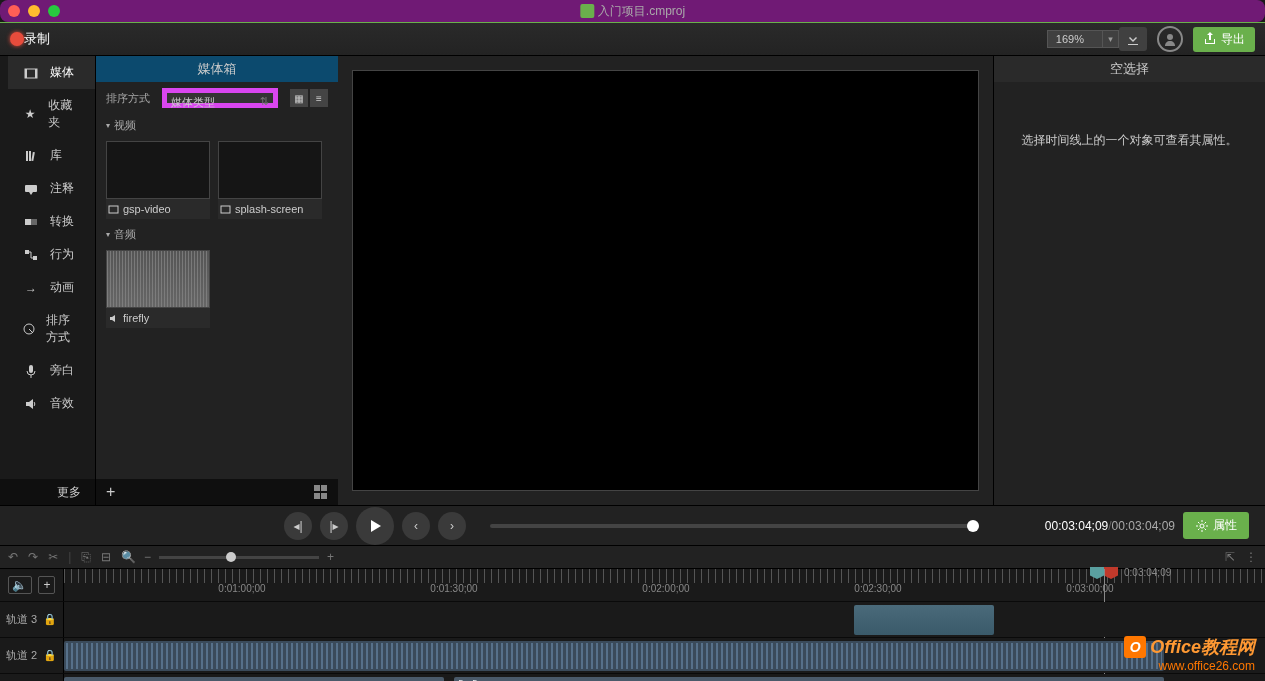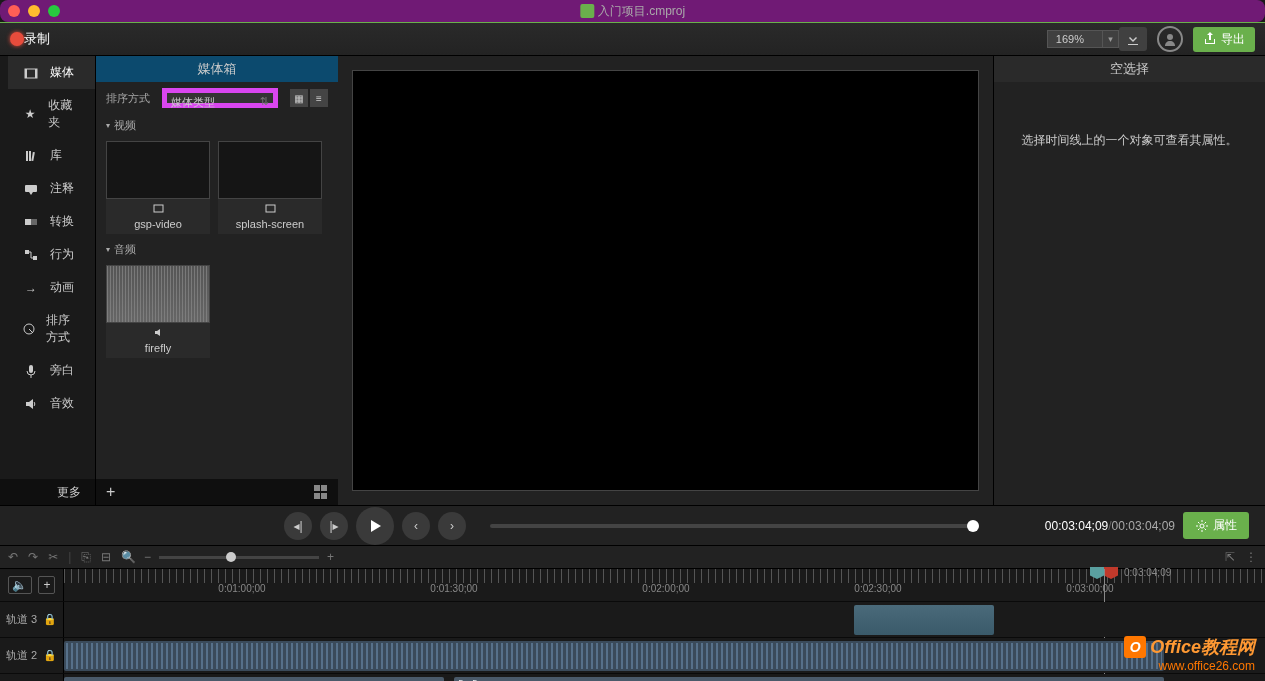--- a/index.html
+++ b/index.html
@@ -46,21 +46,21 @@
     .mb-select { flex: 1; background: #333; border: 5px solid #d946ef; padding: 2px 4px; color: #ccc; font-size: 11px; height:20px; }
     .mb-viewbtns { display:flex; gap:2px; }
     .mb-vb { width:18px; height:18px; background:#444; display:flex; align-items:center; justify-content:center; font-size:10px; color:#ccc; }
     .mb-section { padding: 4px 10px; font-size: 11px; color: #aaa; display:flex; align-items:center; gap:4px; }
     .mb-items { display: flex; gap: 8px; padding: 4px 10px; flex-wrap: wrap; }
     .mb-item { width: 104px; }
     .mb-thumb { width: 104px; height: 58px; background: #333; border: 1px solid #444; }
     .mb-thumb.dark { background:#151515; }
     .mb-thumb.wave { background: linear-gradient(#555,#666); position:relative; overflow:hidden; }
     .mb-thumb.wave::before { content:""; position:absolute; inset:0; background: repeating-linear-gradient(90deg,#888 0 1px, transparent 1px 3px); opacity:0.7;}
-    .mb-name { display: flex; align-items: center; gap: 4px; padding: 4px 2px; font-size: 11px; color: #ccc; background:#2a2a2a;flex-direction:column; }
+    .mb-name { display: flex; align-items: center; gap: 4px; padding: 4px 2px; font-size: 11px; color: #ccc; background:#2a2a2a; }
     .mb-footer { margin-top:auto; height:26px; background:#0f0f0f; display:flex; align-items:center; justify-content:space-between; padding:0 10px; }
     .plus { color:#ccc; font-size:16px; }
     .grid-ic { display:flex; gap:1px; flex-wrap:wrap; width:14px; height:14px; }
     .grid-ic span { width:6px; height:6px; background:#888; }
     
     
     .canvas-area { flex: 1; background: #222; padding: 14px; display:flex; }
     .canvas { flex:1; background: #000; border: 1px solid #444; }
     
     

